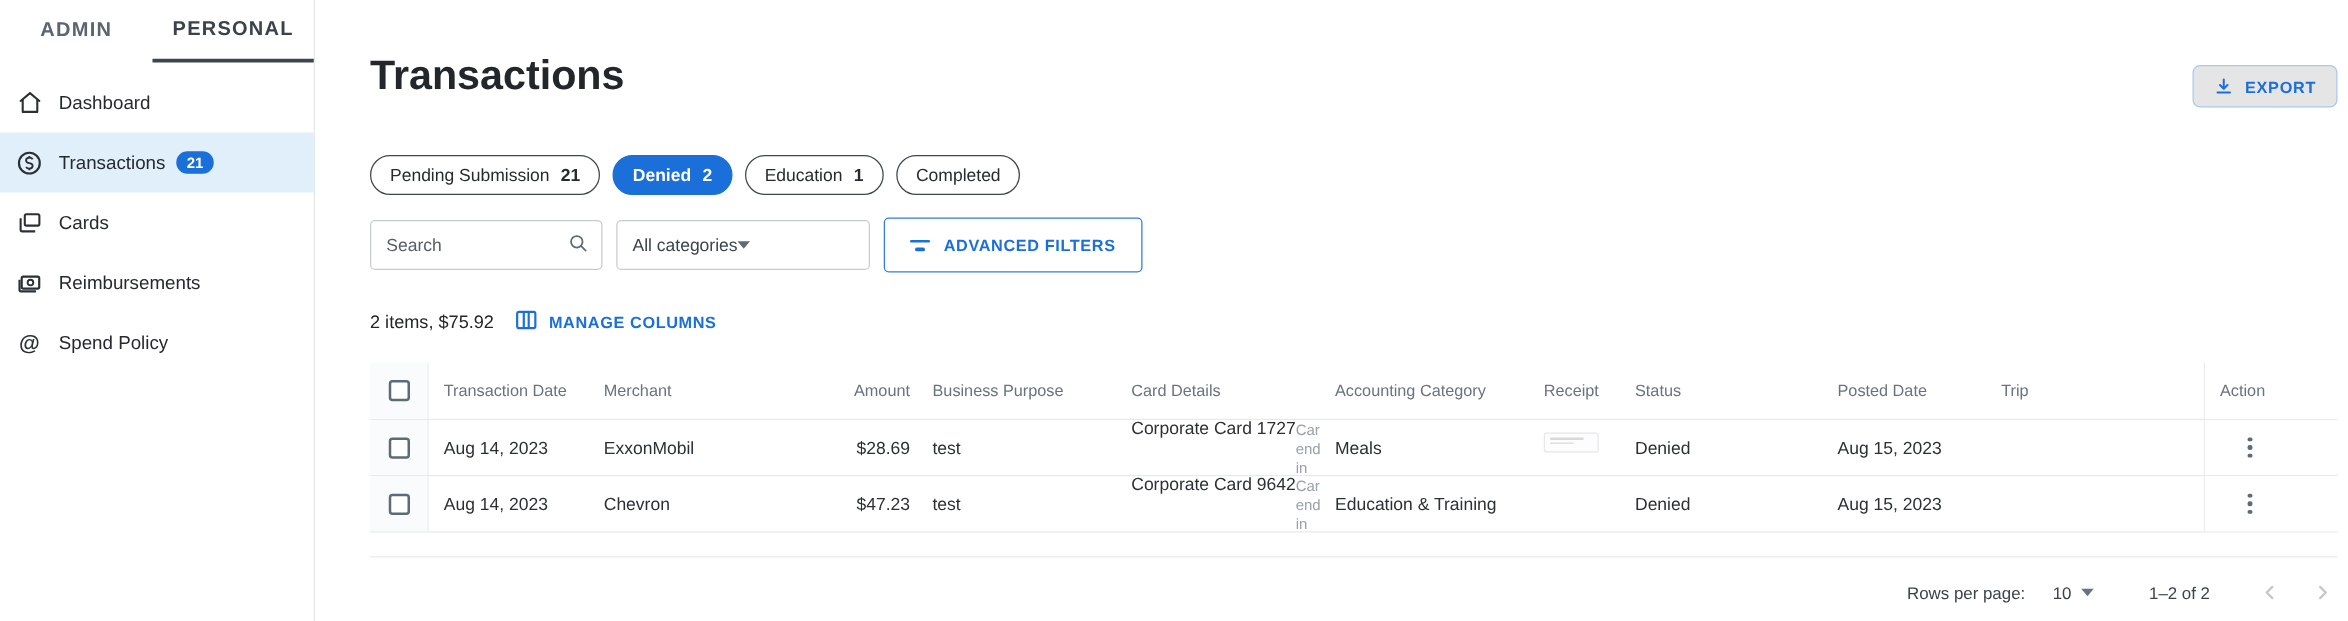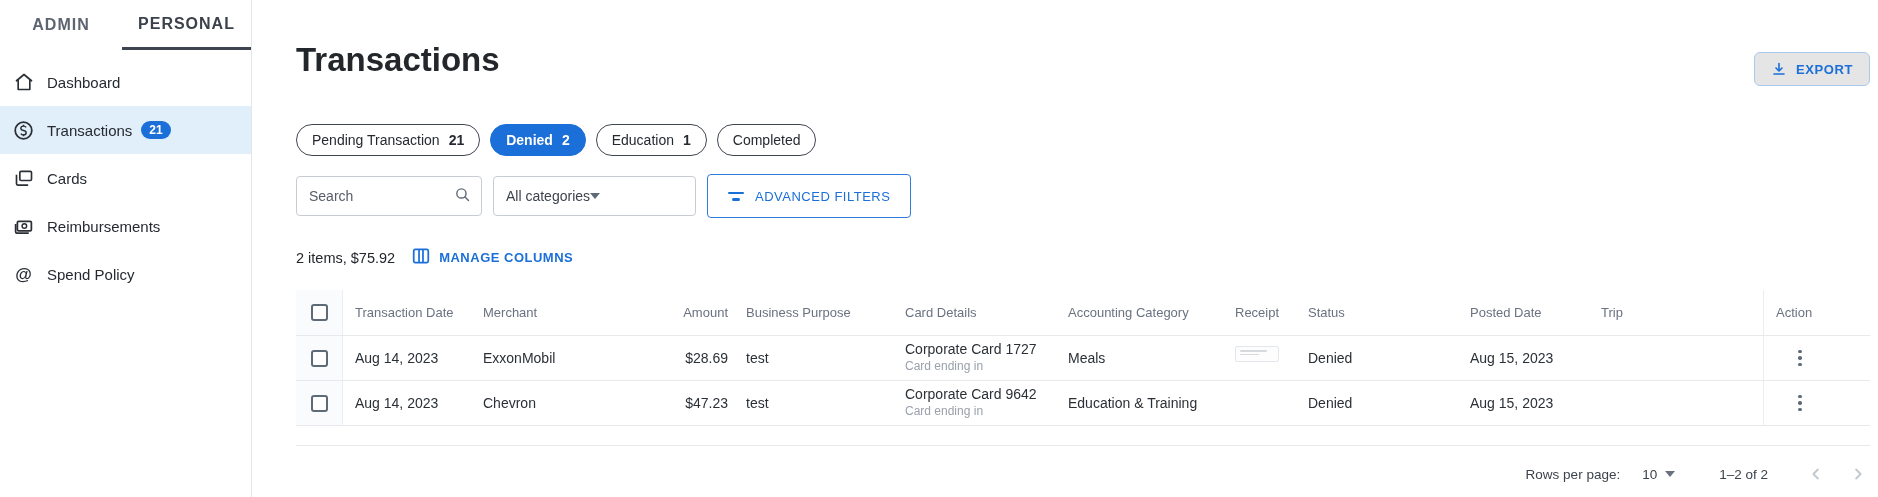--- a/index.html
+++ b/index.html
@@ -58,21 +58,21 @@
   .search-box input { border:none; outline:none; flex:1; font-size:14px; color:#3c434c;
                       font-family:inherit; min-width:0; }
   .search-box input::placeholder { color:#555d68; opacity:1; }
   .select-box { width:203px; height:40px; border:1px solid #c7ccd2; border-radius:4px;
                 display:flex; align-items:center; justify-content:flex-start;
                 padding:0 12px; background:#fff; cursor:pointer; color:#3c434c; }
   .caret { width:0; height:0; border-left:5px solid transparent; border-right:5px solid transparent;
            border-top:6px solid #5f6a77; }
   .adv-btn { display:flex; align-items:center; gap:11px; height:44px; padding:0 20px;
              border:1px solid #2f7de1; border-radius:4px; background:#fff;
-             color:#1a6fd9; font-size:13px; font-weight:400; letter-spacing:.5px; cursor:pointer; }
+             color:#1a6fd9; font-size:13px; font-weight:700; letter-spacing:.5px; cursor:pointer; }
   .filter-glyph { display:inline-flex; flex-direction:column; gap:4px; align-items:center; }
   .filter-glyph i { display:block; height:2.5px; background:#1a6fd9; border-radius:2px; }
   .filter-glyph i:nth-child(1){ width:16px; }
   .filter-glyph i:nth-child(2){ width:8px; }
 
   
   .summary-row { display:flex; align-items:center; margin-top:30px; gap:17px; }
   .summary-text { font-size:14.5px; color:#23262b; }
   .manage-cols { display:flex; align-items:center; gap:9px; color:#1a6fd9;
                  font-size:13px; font-weight:700; letter-spacing:.5px; cursor:pointer; }
@@ -93,21 +93,21 @@
   .col-card { width:163px; min-width:163px; }
   .col-acct { width:167px; min-width:167px; }
   .col-receipt { width:73px; min-width:73px; }
   .col-status { width:162px; min-width:162px; }
   .col-pdate { width:131px; min-width:131px; }
   .col-trip { width:174px; min-width:174px; flex:1; }
   .col-action { width:107px; min-width:107px; border-left:1px solid #ebedf0; background:#fff; }
   .checkbox { width:17px; height:17px; border:2px solid #5f6a77; border-radius:3px;
               background:#fff; cursor:pointer; }
   .cell-main { font-size:14px; color:#2b3036; white-space:nowrap; }
-  .card-cell { display:flex; flex-direction:column; justify-content:center; line-height:15px; }
+  .card-cell { display:flex; flex-direction:row; justify-content:center; line-height:15px; }
   .card-sub { font-size:12px; color:#9aa1ab; margin-top:2px; }
   .receipt-thumb { width:44px; height:16px; border:1px solid #e3e6ea; background:#fdfdfe;
                    border-radius:2px; padding:3px 4px; display:flex; flex-direction:column;
                    gap:2px; cursor:pointer; margin-top:-8px; }
   .receipt-thumb i { display:block; height:1.5px; background:#d6dade; border-radius:1px; }
   .receipt-thumb i:nth-child(1){ width:80%; }
   .receipt-thumb i:nth-child(2){ width:55%; }
   .kebab { display:flex; flex-direction:column; gap:3px; align-items:center;
            padding:6px 8px; cursor:pointer; margin-left:14px; }
   .kebab i { width:3.5px; height:3.5px; border-radius:50%; background:#5f6a77; display:block; }
@@ -195,21 +195,21 @@
               <path d="M7.5 10.5 12 15l4.5-4.5"></path>
               <path d="M4.5 19.5h15"></path>
             </svg>
         </span>
         <span>EXPORT</span>
       </button>
     </div>
 
     <div class="chip-row">
       <div class="chip">
-        <span>Pending Transaction</span>
+        <span>Pending Submission</span>
         <span class="count">21</span>
       </div>
       <div class="chip active">
         <span>Denied</span>
         <span class="count">2</span>
       </div>
       <div class="chip">
         <span>Education</span>
         <span class="count">1</span>
       </div>

